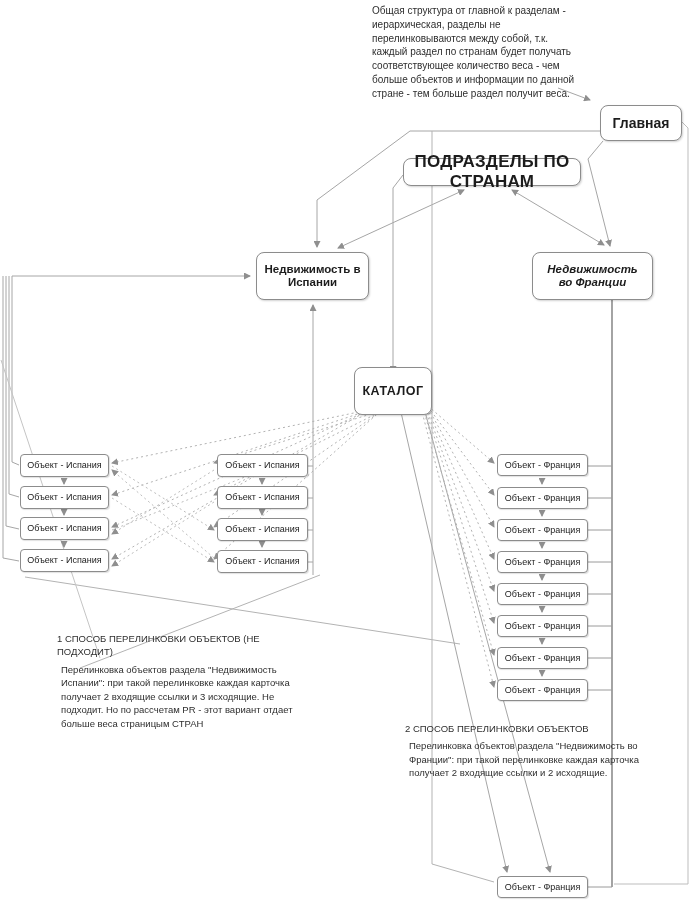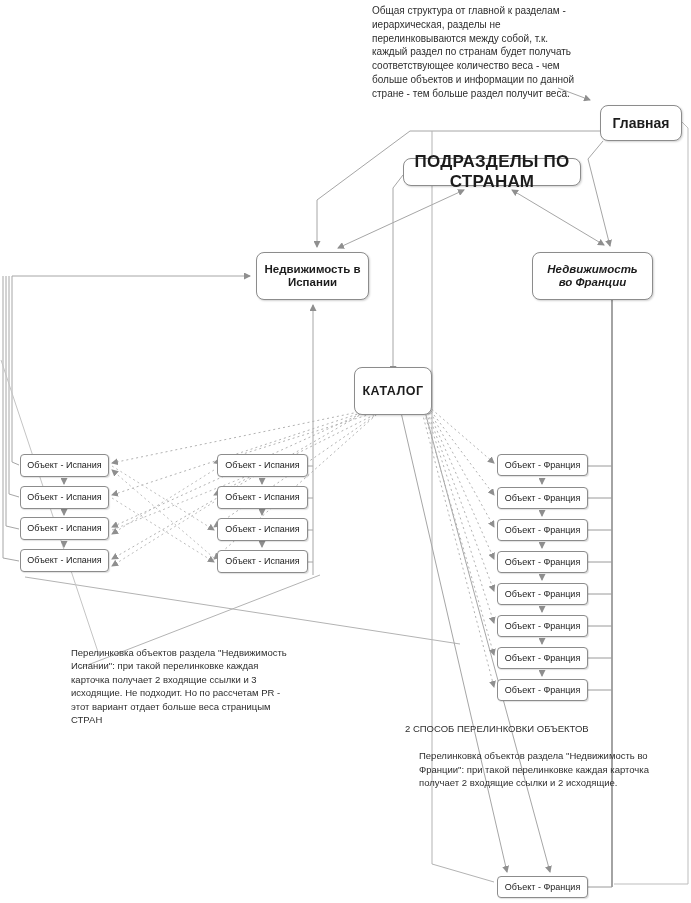--- a/index.html
+++ b/index.html
@@ -15,21 +15,21 @@
     box-shadow:1px 1px 2px rgba(0,0,0,0.18);
     line-height:1.15;
   }
   .node.big{font-weight:bold;font-size:13px;border-radius:8px;}
   .node.home{font-size:14px;}
   .node.sub{font-size:17px;letter-spacing:.2px;}
   .node.section{font-size:11.5px;padding:18px 6px;}
   .node.catalog{font-size:12.5px;letter-spacing:.5px;}
   .node.obj{font-size:9px;font-weight:normal;border-radius:4px;box-shadow:1px 1px 1px rgba(0,0,0,0.12);}
   .note{position:absolute;font-size:9.5px;line-height:1.42;color:#2e2e2e;}
-  .note p{margin:14px;}
+  .note p{margin:4px;}
   .note .t{margin:0;}
   .topnote{position:absolute;left:372px;top:4px;width:208px;font-size:10px;line-height:1.38;color:#2e2e2e;}
 </style>
 </head>
 <body>
 
 <div class="canvas">
 
   <svg class="wires" viewBox="0 0 691 903" xmlns="http://www.w3.org/2000/svg">
     <defs>
@@ -141,20 +141,21 @@
   <div class="node obj" style="left:497px;top:519px;width:91px;height:22px;">Объект - Франция</div>
   <div class="node obj" style="left:497px;top:551px;width:91px;height:22px;">Объект - Франция</div>
   <div class="node obj" style="left:497px;top:583px;width:91px;height:22px;">Объект - Франция</div>
   <div class="node obj" style="left:497px;top:615px;width:91px;height:22px;">Объект - Франция</div>
   <div class="node obj" style="left:497px;top:647px;width:91px;height:22px;">Объект - Франция</div>
   <div class="node obj" style="left:497px;top:679px;width:91px;height:22px;">Объект - Франция</div>
 
   <div class="node obj" style="left:497px;top:876px;width:91px;height:22px;">Объект - Франция</div>
 
   <div class="note" style="left:57px;top:632px;width:256px;">
+    <p class="t">1 СПОСОБ ПЕРЕЛИНКОВКИ ОБЪЕКТОВ (НЕ ПОДХОДИТ)</p>
     <p>Перелинковка объектов раздела "Недвижимость Испании": при такой перелинковке каждая карточка получает 2 входящие ссылки и 3 исходящие. Не подходит. Но по рассчетам PR - этот вариант отдает больше веса страницым СТРАН</p>
   </div>
 
   <div class="note" style="left:405px;top:722px;width:268px;">
     <p class="t">2 СПОСОБ ПЕРЕЛИНКОВКИ ОБЪЕКТОВ</p>
     <p>Перелинковка объектов раздела "Недвижимость во Франции": при такой перелинковке каждая карточка получает 2 входящие ссылки и 2 исходящие.</p>
   </div>
 
 </div>
 

